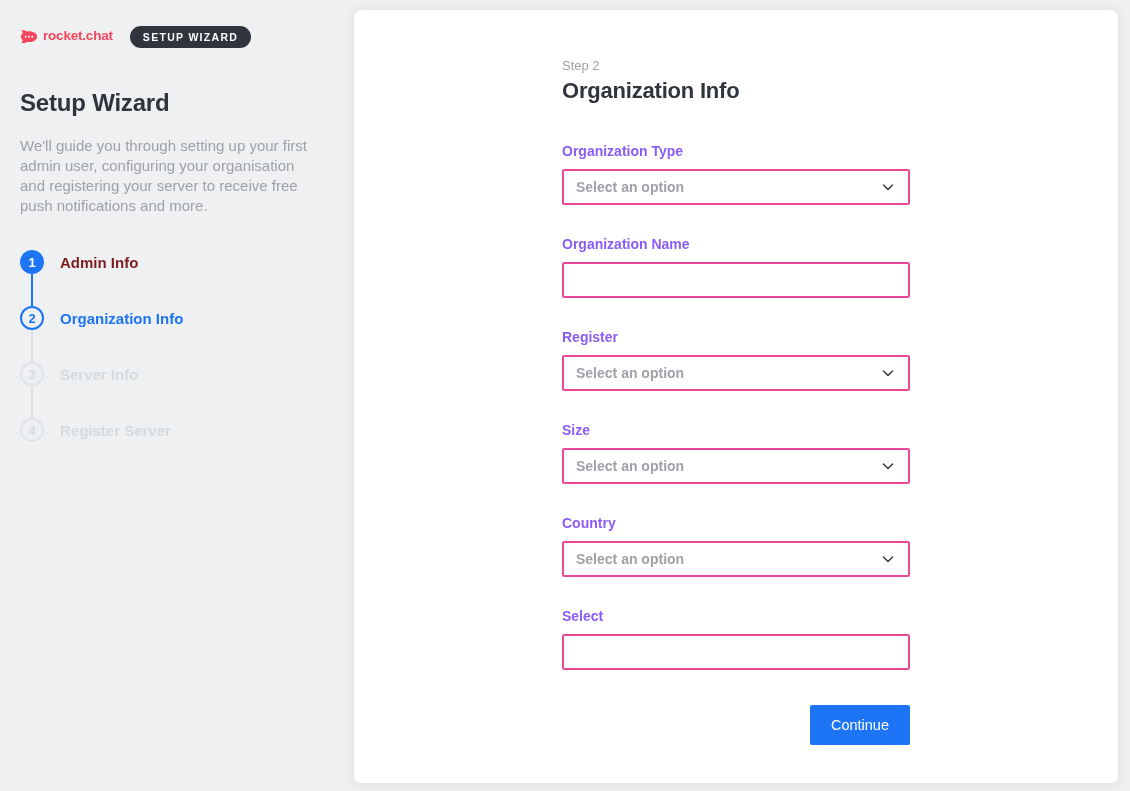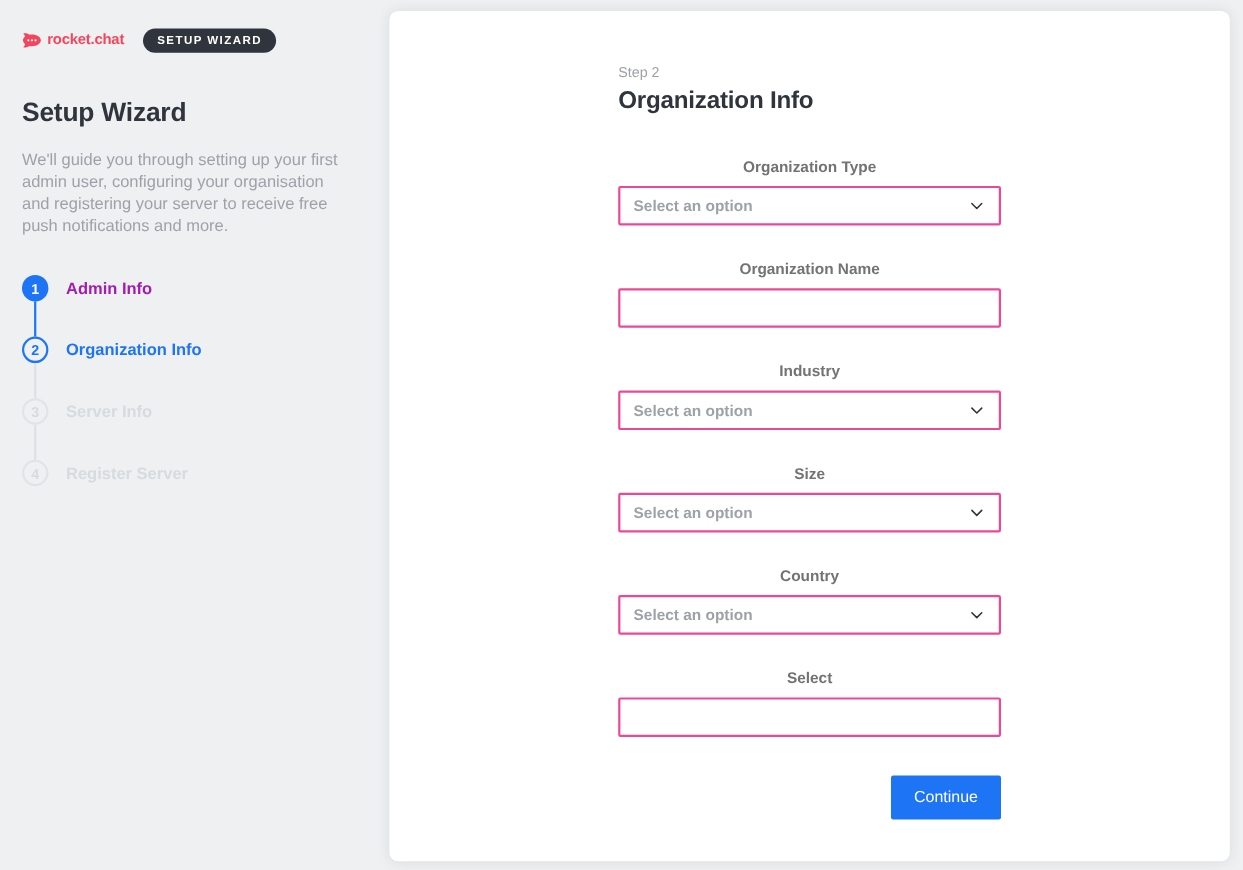--- a/index.html
+++ b/index.html
@@ -39,37 +39,37 @@
     display: flex; align-items: center; justify-content: center;
     font-size: 13px; font-weight: 700; flex: none;
     position: relative; z-index: 1;
   }
   .step .connector { position: absolute; left: 11px; top: -32px; width: 2px; height: 32px; background: #dde1e6; }
   .step .connector.filled { background: #1d74f5; }
   .step.completed .circle { background: #1d74f5; color: #fff; }
   .step.active .circle { border: 2px solid #1d74f5; color: #1d74f5; background: transparent; }
   .step.upcoming .circle { border: 2px solid #e0e4e8; color: #d6dbdf; background: transparent; }
   .step .label { font-size: 15px; font-weight: 600; }
-  .step.completed .label { color: #a21caf; }
+  .step.completed .label { color: #7f1d1d; }
   .step.active .label { color: #1d74f5; }
   .step.upcoming .label { color: #d6dbdf; }
 
   
   .panel {
     position: absolute; left: 354px; top: 10px;
     width: 764px; height: 773px;
     background: #fff; border-radius: 8px;
     box-shadow: 0 0 12px rgba(47,52,61,0.10);
   }
   .form { width: 348px; margin: 48px auto 0; }
   .step-indicator { margin: 0; font-size: 13px; color: #9ea2a8; }
   .form-title { margin: 5px 0 39px; font-size: 22px; font-weight: 600; color: #2f343d; letter-spacing: -0.2px; }
 
   .group { margin-bottom: 31px; }
-  .group .field-label { display: block; font-size: 14px; font-weight: 600; color: #737373; margin-bottom: 10px; text-align: center; }
+  .group .field-label { display: block; font-size: 14px; font-weight: 600; color: #8b5cf6; margin-bottom: 10px; }
   .control {
     height: 36px; width: 100%;
     border: 2px solid #ec4899; border-radius: 2px; background: #fff; font-weight: bold;
   }
   .select { display: flex; align-items: center; justify-content: space-between; padding: 0 12px; cursor: pointer; }
   .select .ph { font-size: 14px; color: #9ea2a8; }
   .select svg { display: block; flex: none; }
   .text-input { padding: 0 12px; font-size: 14px; color: #2f343d; font-family: inherit; outline: none; }
 
   .actions { display: flex; justify-content: flex-end; margin-top: 35px; }
@@ -139,21 +139,21 @@
       <svg width="16" height="16" viewBox="0 0 16 16" aria-hidden="true">
         <path d="M3.5 6l4.5 4.5L12.5 6" stroke="#2f343d" stroke-width="1.4" fill="none" stroke-linecap="round" stroke-linejoin="round"></path>
       </svg>
     </div>
   </div>
         <div class="group">
     <label class="field-label">Organization Name</label>
     <input type="text" class="control text-input" placeholder="" style="">
   </div>
         <div class="group">
-    <label class="field-label">Industry</label>
+    <label class="field-label">Register</label>
     <div class="control select">
       <span class="ph">Select an option</span>
       <svg width="16" height="16" viewBox="0 0 16 16" aria-hidden="true">
         <path d="M3.5 6l4.5 4.5L12.5 6" stroke="#2f343d" stroke-width="1.4" fill="none" stroke-linecap="round" stroke-linejoin="round"></path>
       </svg>
     </div>
   </div>
         <div class="group">
     <label class="field-label">Size</label>
     <div class="control select">

